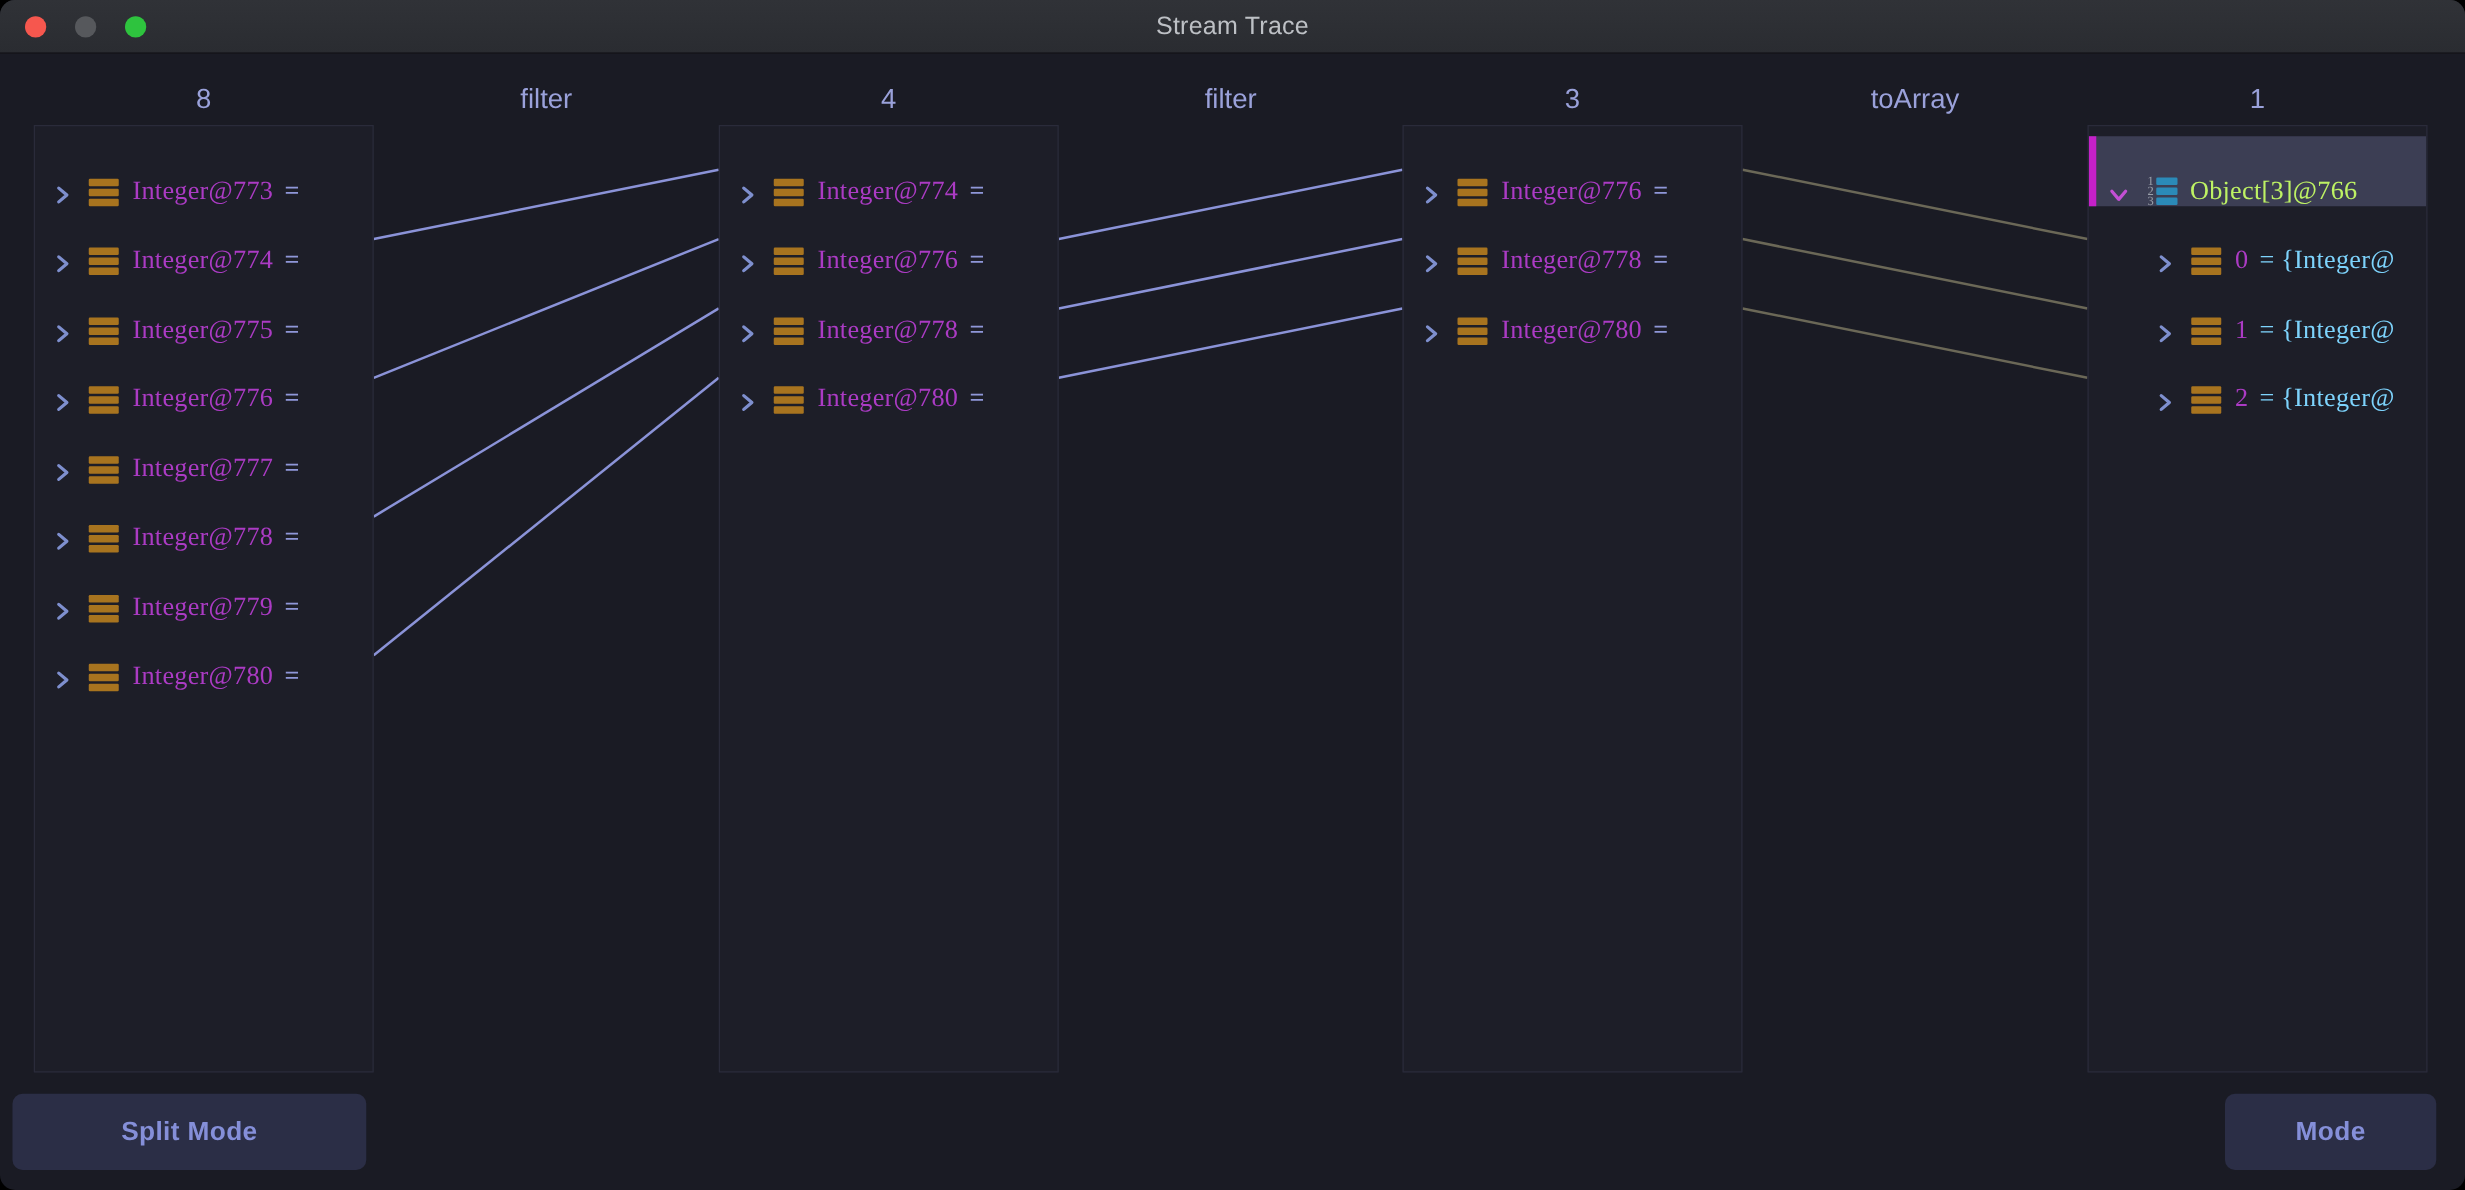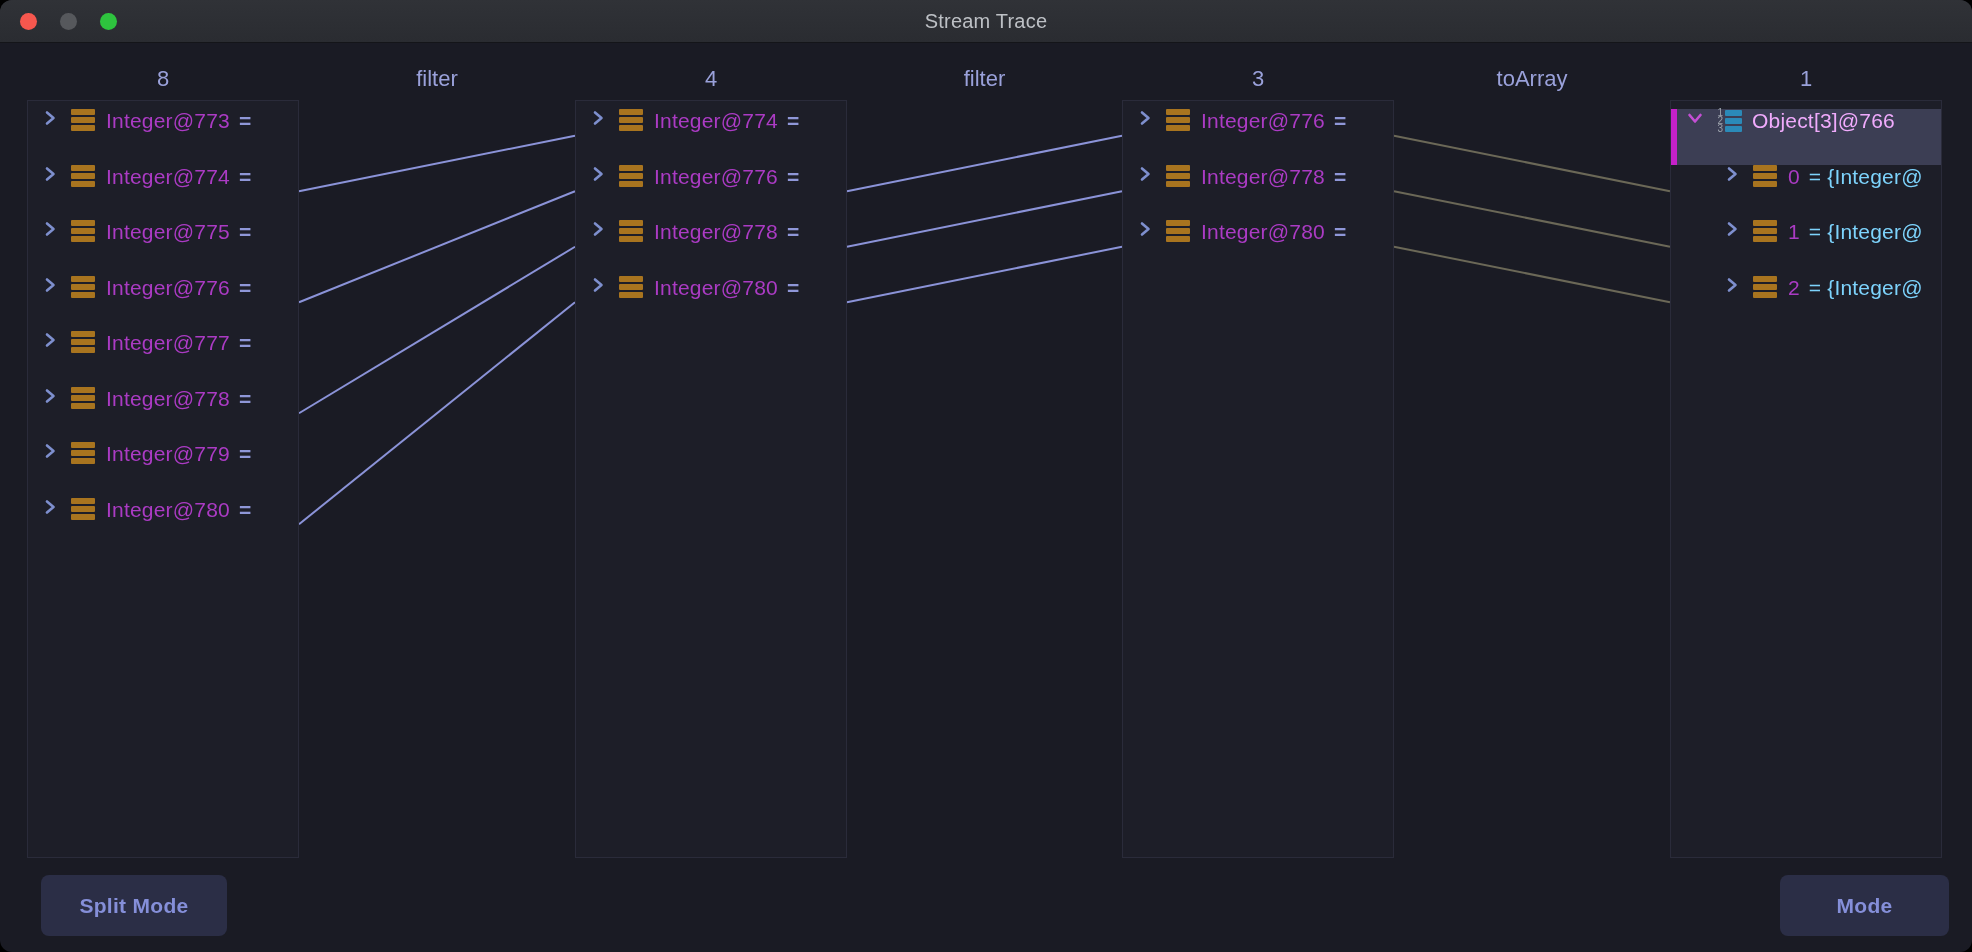--- a/index.html
+++ b/index.html
@@ -24,54 +24,54 @@
     position:absolute;top:62px;height:34px;line-height:34px;
     text-align:center;font-size:22px;color:#9aa1da;
   }
   
   .panel{
     position:absolute;top:100px;width:272px;height:758px;
     background:#1d1e28;border:1px solid #2a2b3a;box-sizing:border-box;
     padding-top:8px;overflow:hidden;
   }
   .row{
-    height:55.5px;display:flex;align-items:flex-start;
-    padding-left:13px;font-size:21px;white-space:nowrap;position:relative;
+    height:55.5px;display:flex;align-items:flex-end;
+    padding-left:13px;font-size:21px;white-space:nowrap;position:relative;font-family:Liberation Serif, serif;
   }
   .chev{width:18px;height:18px;flex:none;margin-right:12px;color:#7e8fce;}
   .chev svg{display:block;width:18px;height:18px;}
   .chev.down{color:#c44fd4;transform:rotate(90deg);}
   .vicon{width:24px;flex:none;margin-right:11px;display:flex;flex-direction:column;gap:2px;}
   .vicon i{display:block;height:6px;background:#a8741f;border-radius:1px;}
   .lbl{color:#ab3bc4;margin-right:9px;letter-spacing:.2px;}
   .eq{color:#8f97d8;font-weight:700;}
   
   .row.selected{background:#3c3e54;}
   .row.selected::before{
     content:"";position:absolute;left:0;top:0;bottom:0;width:6px;background:#c521c9;
   }
   .row.selected{padding-left:15px;}
-  .parent-lbl{color:#f0abfc;font-weight:500;letter-spacing:.2px;}
+  .parent-lbl{color:#bef264;font-weight:500;letter-spacing:.2px;}
   .array-icon{flex:none;margin-right:10px;display:flex;flex-direction:column;gap:1px;}
   .array-icon .ai-row{display:flex;align-items:center;gap:2px;}
   .array-icon .d{font-size:10px;line-height:7px;color:#9ba1ab;width:7px;text-align:right;}
   .array-icon .b{width:17px;height:6px;background:#2b8ab8;border-radius:1px;}
   .row.child{padding-left:52px;}
   .idx{color:#ab3bc4;margin-right:9px;}
   .val{color:#7dd3fc;letter-spacing:.2px;}
   
   #wires{position:absolute;left:0;top:0;width:1972px;height:952px;pointer-events:none;}
   
   .btn{
     position:absolute;top:875px;height:61px;border:none;border-radius:8px;
     background:#2b2e46;color:#858fd9;font-weight:700;font-size:21px;
     font-family:inherit;display:flex;align-items:center;justify-content:center;
     letter-spacing:.3px;cursor:default;
   }
-  #split-btn{left:41px;width:186px;}
+  #split-btn{left:10px;width:283px;}
   #close-btn{left:1780px;width:169px;}
 </style>
 </head>
 <body>
 
 <div class="window">
 
   <div class="titlebar">
     <div class="traffic">
       <span style="background: rgb(246, 87, 78);"></span>

